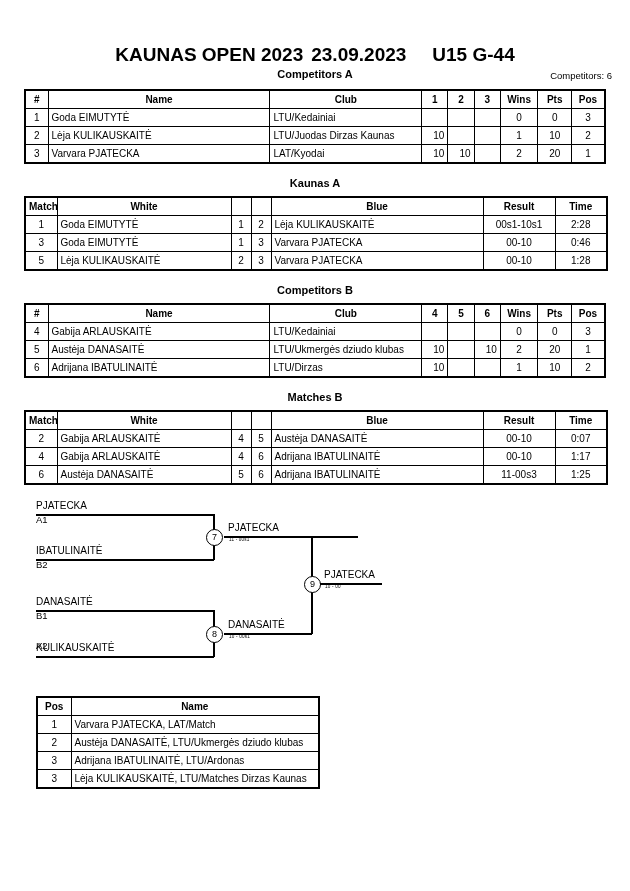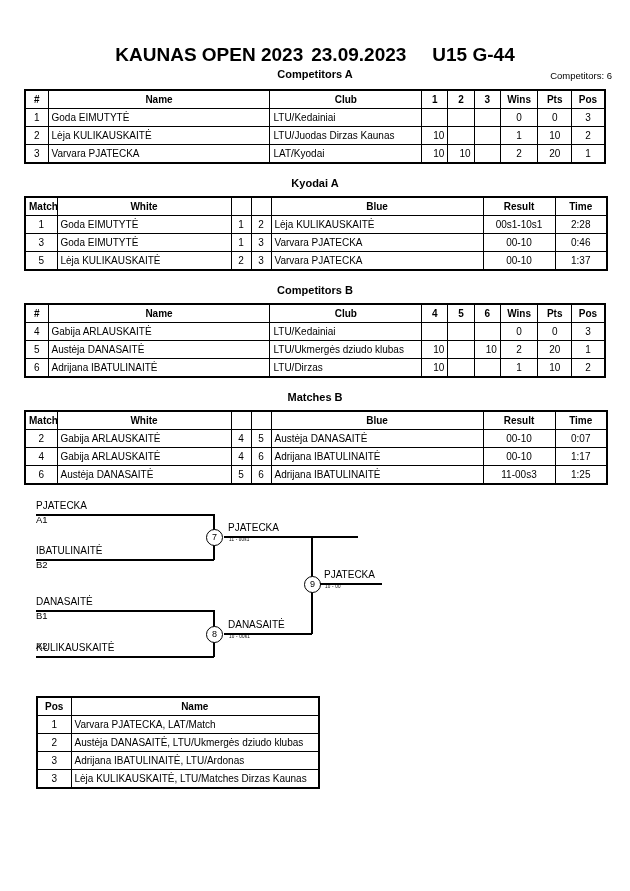--- a/index.html
+++ b/index.html
@@ -199,21 +199,21 @@
       <td class="r">10</td>
       <td class="r">10</td>
       <td class="r"></td>
       <td class="c">2</td>
       <td class="c">20</td>
       <td class="c">1</td>
     </tr>
   </tbody>
 </table>
 
-<div class="section-caption" style="top:177px;">Kyodai A</div>
+<div class="section-caption" style="top:177px;">Kaunas A</div>
 
 <table class="grid outer-thick" style="left:24px; top:196px; width:582px;">
   <colgroup>
     <col style="width:32px">
       <col style="width:174px">
     <col style="width:20px">
       <col style="width:20px">
     <col style="width:212px">
       <col style="width:72px">
       <col style="width:52px">
@@ -248,21 +248,21 @@
       <td class="c">00-10</td>
       <td class="c">0:46</td>
     </tr>
     <tr>
       <td class="c">5</td>
       <td class="l">Lėja KULIKAUSKAITĖ</td>
       <td class="c">2</td>
       <td class="c">3</td>
       <td class="l">Varvara PJATECKA</td>
       <td class="c">00-10</td>
-      <td class="c">1:37</td>
+      <td class="c">1:28</td>
     </tr>
   </tbody>
 </table>
 
 <div class="section-caption" style="top:284px;">Competitors B</div>
 
 <table class="grid outer-thick" style="left:24px; top:303px; width:582px;">
   <colgroup>
     <col style="width:22px">
       <col style="width:212px">

